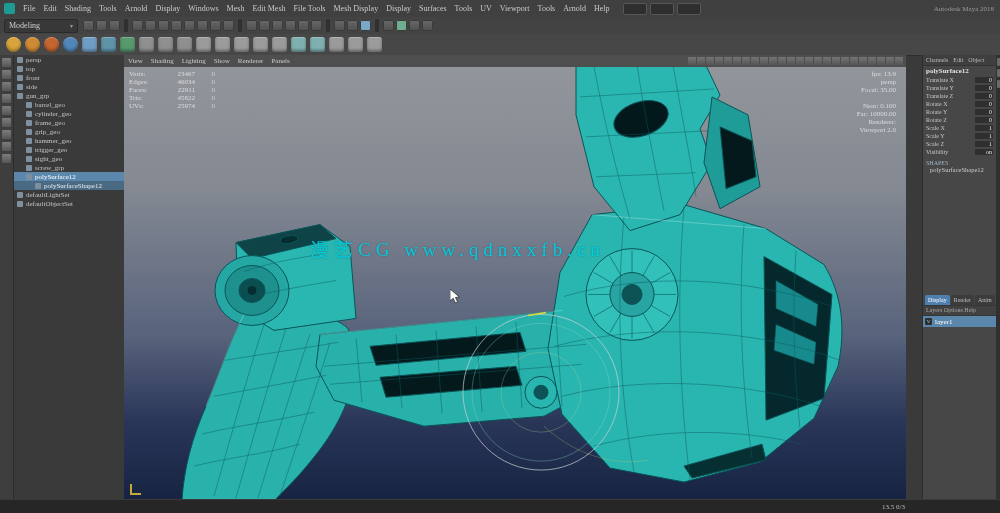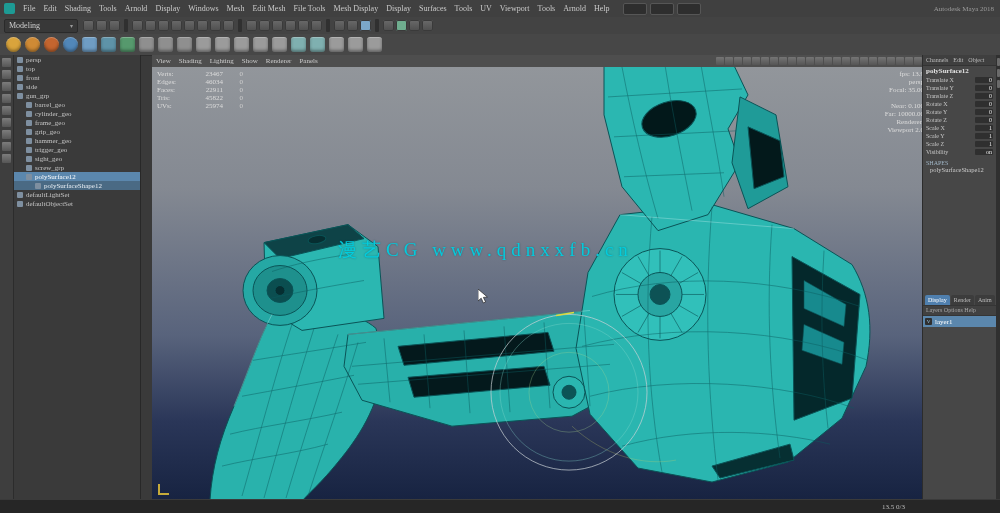--- a/index.html
+++ b/index.html
@@ -36,21 +36,21 @@
   .tool-icon{display:block;width:9px;height:9px;margin:3px auto;border-radius:1px;
              background:linear-gradient(#7c7c7c,#565656);}
   
   .outliner{position:absolute;left:14px;top:55px;width:126px;bottom:13px;background:#3a3a3a;
             border-right:1px solid #282828;overflow:hidden;}
   .o-row{display:flex;align-items:center;height:9px;font-size:7px;color:#c4c4c4;padding-left:3px;white-space:nowrap;}
   .o-row .o-icon{width:6px;height:6px;background:#7e8fa0;border-radius:1px;margin-right:3px;flex:0 0 auto;}
   .o-row.selected{background:#5b87ad;color:#fff;}
   .o-row.highlight{background:#4a6a84;color:#e8eef4;}
   
-  .viewport{position:absolute;left:152px;top:55px;width:782px;bottom:13px;background:#4e4e4e;}
+  .viewport{position:absolute;left:124px;top:55px;width:782px;bottom:13px;background:#4e4e4e;}
   .panel-bar{position:absolute;left:0;top:0;right:0;height:12px;background:#4e4e4e;
              border-bottom:1px solid #3a3a3a;display:flex;align-items:center;}
   .pm-item{font-size:7px;color:#cccccc;padding:0 4px;line-height:12px;}
   .panel-icons{margin-left:auto;display:flex;gap:1px;padding-right:3px;}
   .vp-icon{width:8px;height:8px;border-radius:1px;background:linear-gradient(#757575,#555555);}
   .vp-canvas{position:absolute;left:0;top:12px;right:0;bottom:0;overflow:hidden;
              background:linear-gradient(#92969b 0%,#848992 28%,#58637c 62%,#2a3658 82%,#172341 100%);}
   .gun-svg{position:absolute;left:0;top:0;width:100%;height:100%;}
   .hud-left{position:absolute;left:5px;top:3px;color:#dcdcdc;}
   .hud-row{display:flex;font-size:7px;line-height:8px;}

